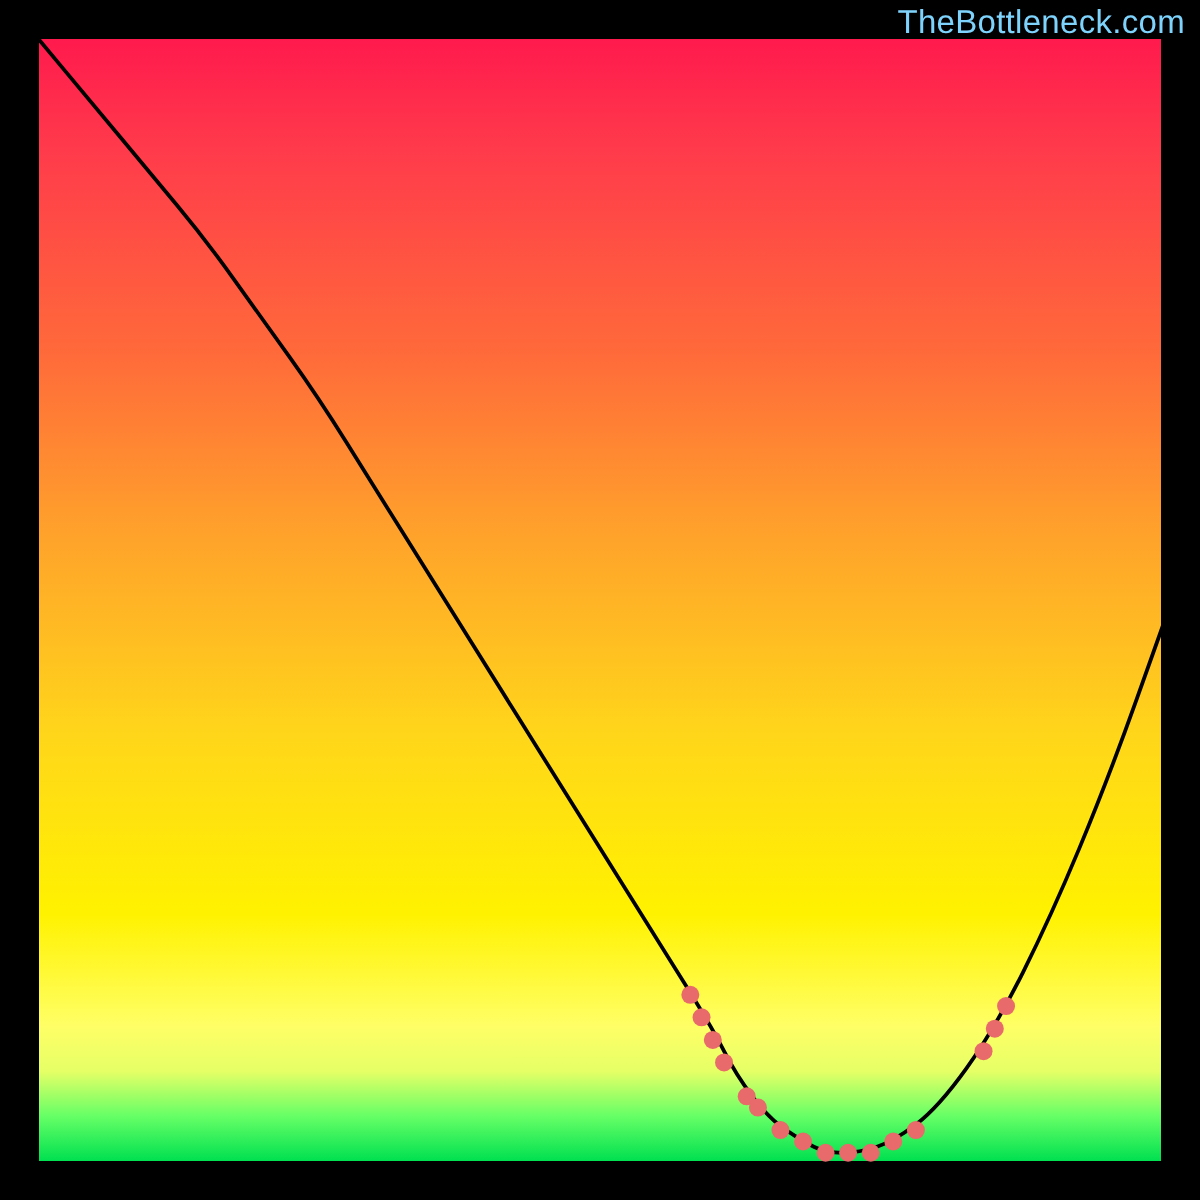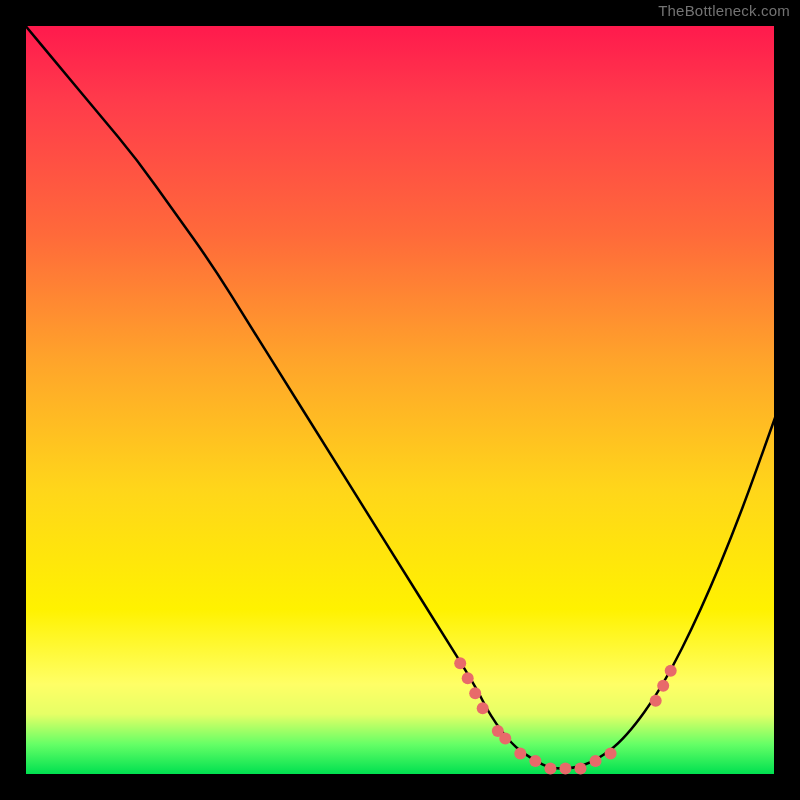--- a/index.html
+++ b/index.html
@@ -27,22 +27,22 @@
       #e6ff66 92%,
       #66ff66 96%,
       #00e050 100%);
     box-sizing: border-box;
     border: 2px solid #000;
   }
   .watermark {
     position: absolute;
     top: 2px;
     right: 10px;
-    color: #737373;
-    font-size: 15px;
+    color: #7dd3fc;
+    font-size: 22px;
     font-weight: 500;
     letter-spacing: 0.2px;
     z-index: 10;
   }
   svg.curve {
     position: absolute;
     left: 0;
     top: 0;
     width: 800px;
     height: 800px;

